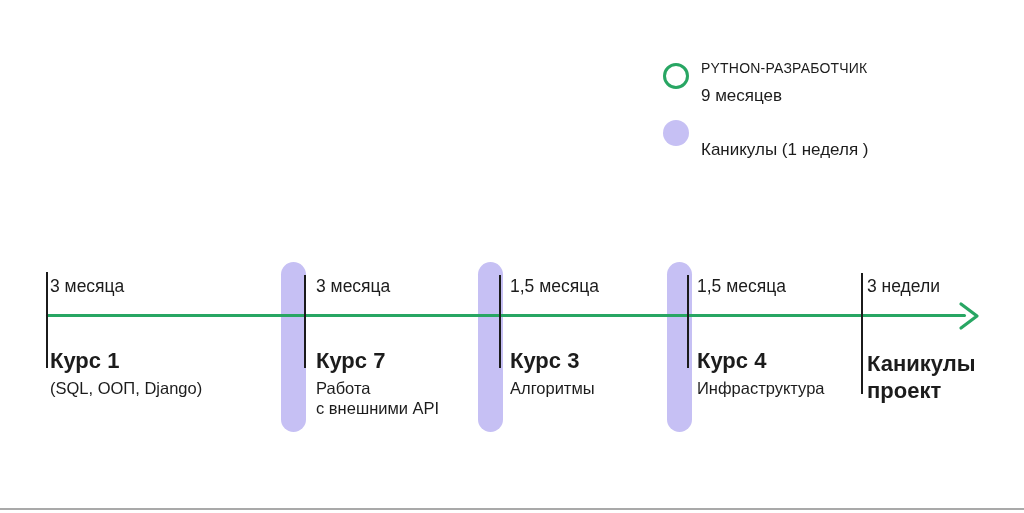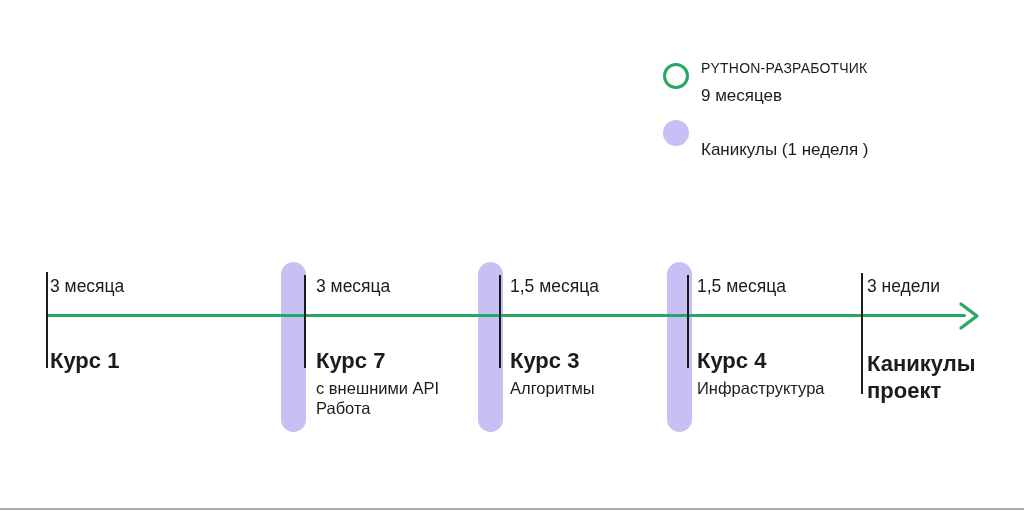--- a/index.html
+++ b/index.html
@@ -164,29 +164,30 @@
     <div class="tick" style="left:46px;  top:272px; height:96px"></div>
     <div class="tick" style="left:304px; top:275px; height:93px"></div>
     <div class="tick" style="left:499px; top:275px; height:93px"></div>
     <div class="tick" style="left:687px; top:275px; height:93px"></div>
     <div class="tick" style="left:861px; top:273px; height:121px"></div>
 
     <div class="segment" style="left:50px">
       <div class="duration">3 месяца</div>
       <div class="course-title">Курс 1</div>
       <div class="desc">
+        <span class="desc-line">(SQL, ООП, Django)</span>
       </div>
     </div>
 
     <div class="segment" style="left:316px">
       <div class="duration">3 месяца</div>
       <div class="course-title">Курс 7</div>
       <div class="desc">
+        <span class="desc-line">Работа</span>
         <span class="desc-line">с внешними API</span>
-        <span class="desc-line">Работа</span>
       </div>
     </div>
 
     <div class="segment" style="left:510px">
       <div class="duration">1,5 месяца</div>
       <div class="course-title">Курс 3</div>
       <div class="desc">
         <span class="desc-line">Алгоритмы</span>
       </div>
     </div>

